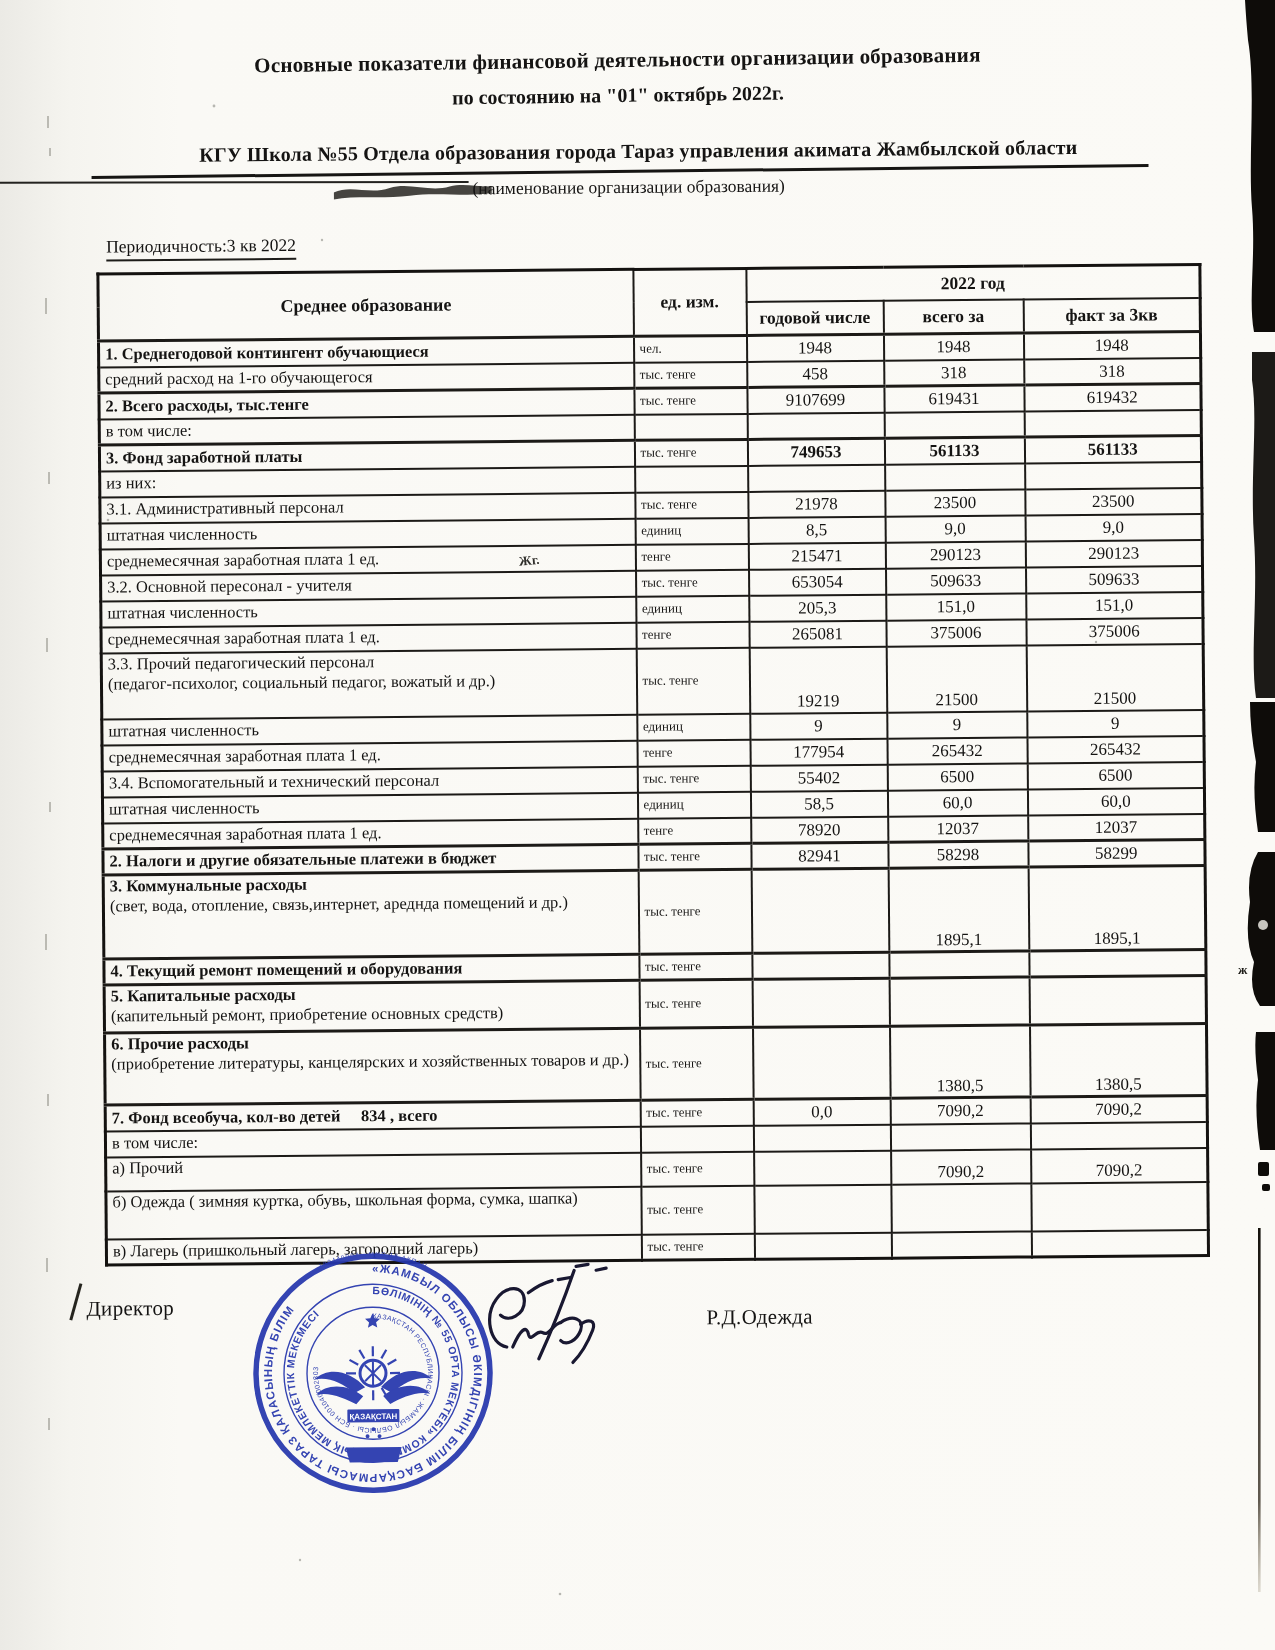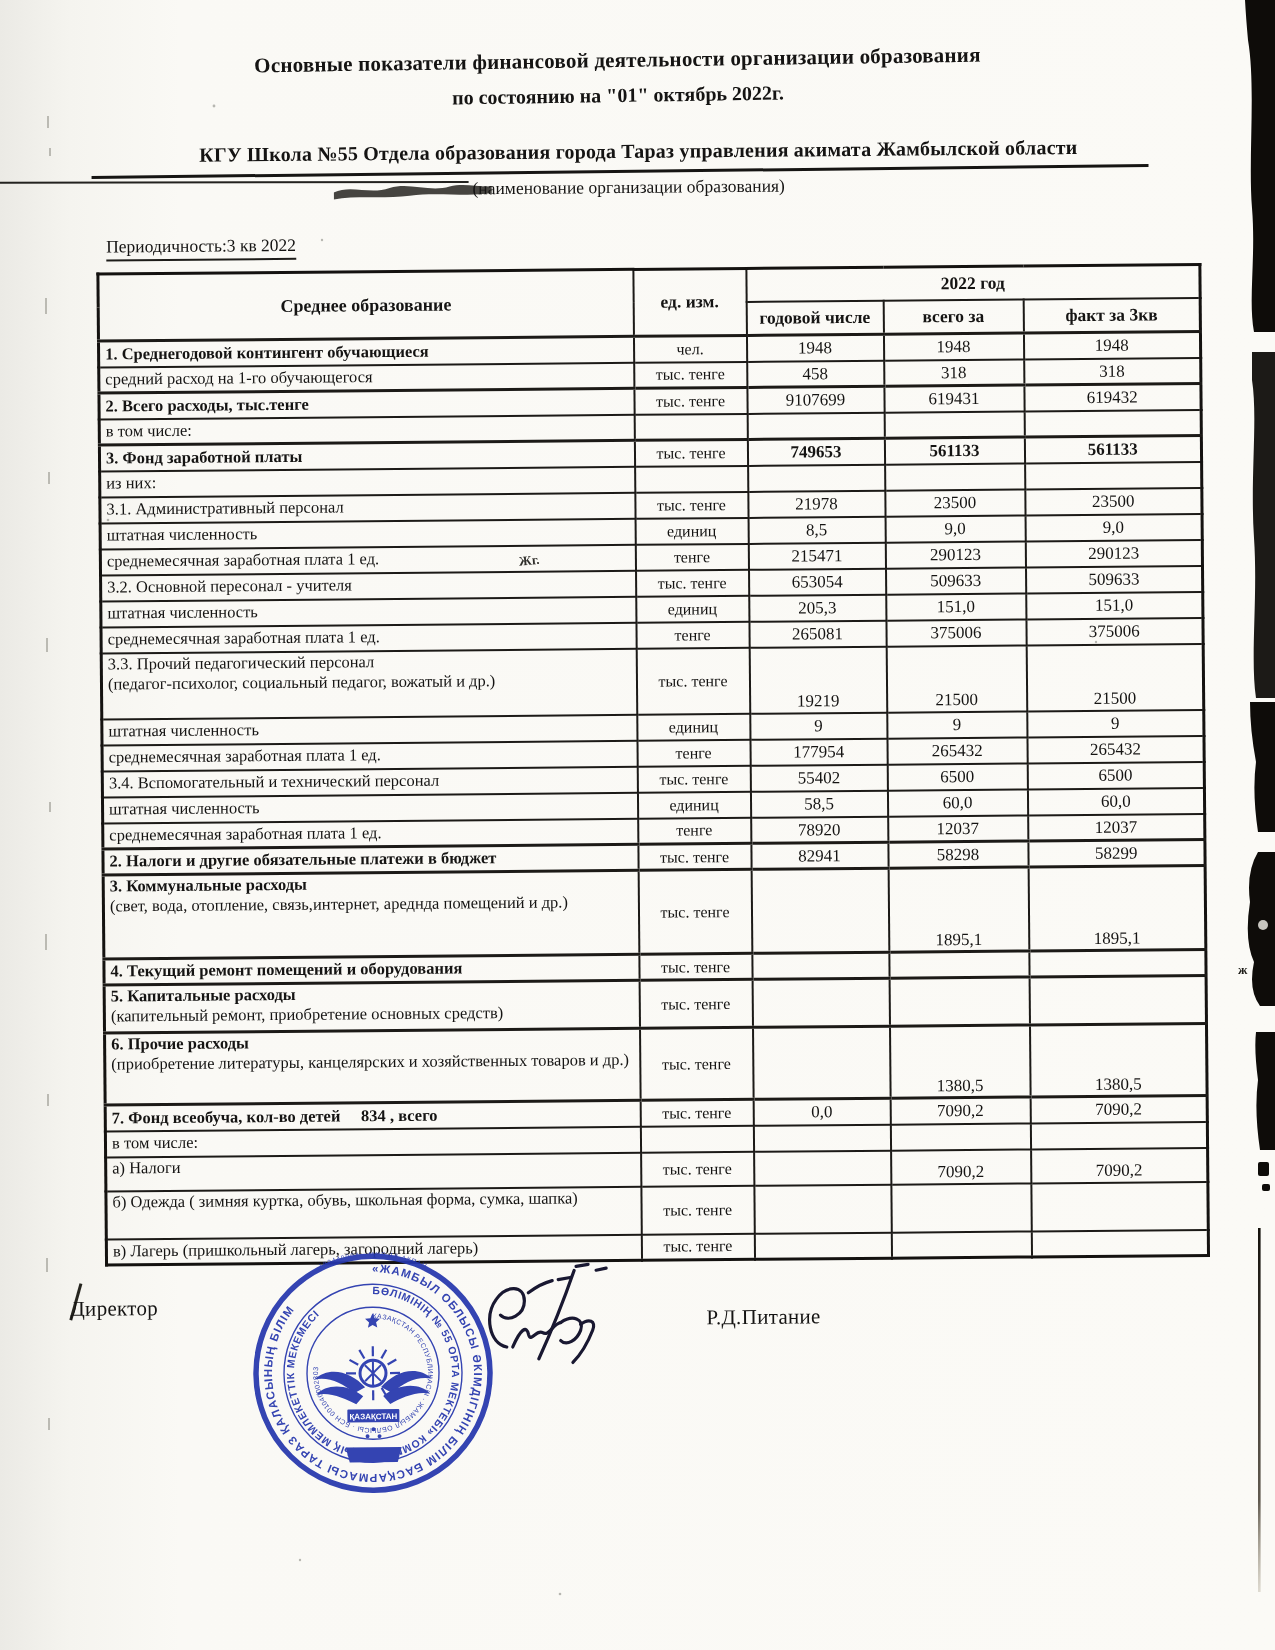--- a/index.html
+++ b/index.html
@@ -46,27 +46,27 @@
   }
   table.fin th,table.fin td{
     border:2px solid #1c1a17;
     padding:1px 5px;line-height:1.12;
     overflow:hidden;
   }
   table.fin{border:3px solid #141210;}
   table.fin thead th{font-weight:bold;font-size:17.5px;text-align:center;padding:3px 4px;}
   td.lblc{text-align:left;font-size:16.5px;padding-left:6px;}
   td.lblc.t{vertical-align:top;}
-  td.unitc{text-align:center;font-size:16px;}
+  td.unitc{text-align:left;font-size:13px;}
   td.valc{text-align:center;font-size:17px;}
   tr.sec td{border-top-width:3px;}
   .lbl.b{font-weight:bold;}
   .sub{font-weight:normal;font-size:16.5px;margin-top:2px;}
   .director{
-    position:absolute;left:62px;top:1292px;font-size:21px;letter-spacing:.3px;
+    position:absolute;left:78px;top:1292px;font-size:21px;letter-spacing:.3px;
   }
   .director-slash{
     position:absolute;left:66px;top:1278px;width:2.5px;height:38px;background:#26251f;
     transform:rotate(16deg);
   }
   .director-name{
     position:absolute;left:698px;top:1306px;font-size:21px;letter-spacing:.3px;
   }
   .stamp{position:absolute;left:243px;top:1250px;opacity:.93;}
   .signature{position:absolute;left:468px;top:1262px;}
@@ -287,21 +287,21 @@
             <td class="valc">7090,2</td>
           </tr>
           <tr style="height: 26px;">
             <td class="lblc"><span class="lbl">в том числе:</span></td>
             <td class="unitc"></td>
             <td class="valc"></td>
             <td class="valc"></td>
             <td class="valc"></td>
           </tr>
           <tr style="height: 34px;">
-            <td class="lblc t"><span class="lbl">а) Налоги</span></td>
+            <td class="lblc t"><span class="lbl">а) Прочий</span></td>
             <td class="unitc">тыс. тенге</td>
             <td class="valc" style="vertical-align: bottom;"></td>
             <td class="valc" style="vertical-align: bottom;">7090,2</td>
             <td class="valc" style="vertical-align: bottom;">7090,2</td>
           </tr>
           <tr style="height: 48px;">
             <td class="lblc t"><span class="lbl">б) Одежда ( зимняя куртка, обувь, школьная форма, сумка, шапка)</span></td>
             <td class="unitc">тыс. тенге</td>
             <td class="valc"></td>
             <td class="valc"></td>
@@ -314,21 +314,21 @@
             <td class="valc"></td>
             <td class="valc"></td>
           </tr>
         </tbody>
     </table>
 
     <div class="mark-small" style="left:517px;top:552px;transform:rotate(-5deg);font-weight:bold;">Жг.</div>
 
     <div class="director-slash"></div>
     <div class="director">Директор</div>
-    <div class="director-name">Р.Д.Питание</div>
+    <div class="director-name">Р.Д.Одежда</div>
 
     <div class="stamp">
       <svg width="242" height="242" viewBox="-121 -121 242 242">
         <defs>
           <path id="ringO" d="M 0,-101 A 101,101 0 1 1 -0.01,-101"></path>
           <path id="ringM" d="M 0,-79 A 79,79 0 1 1 -0.01,-79"></path>
           <path id="ringI" d="M 0,-55 A 55,55 0 1 1 -0.01,-55"></path>
           <path id="arcTop" d="M -52,-105 A 117,117 0 0 1 52,-105"></path>
         </defs>
         <g stroke="#2637ad" fill="none">

